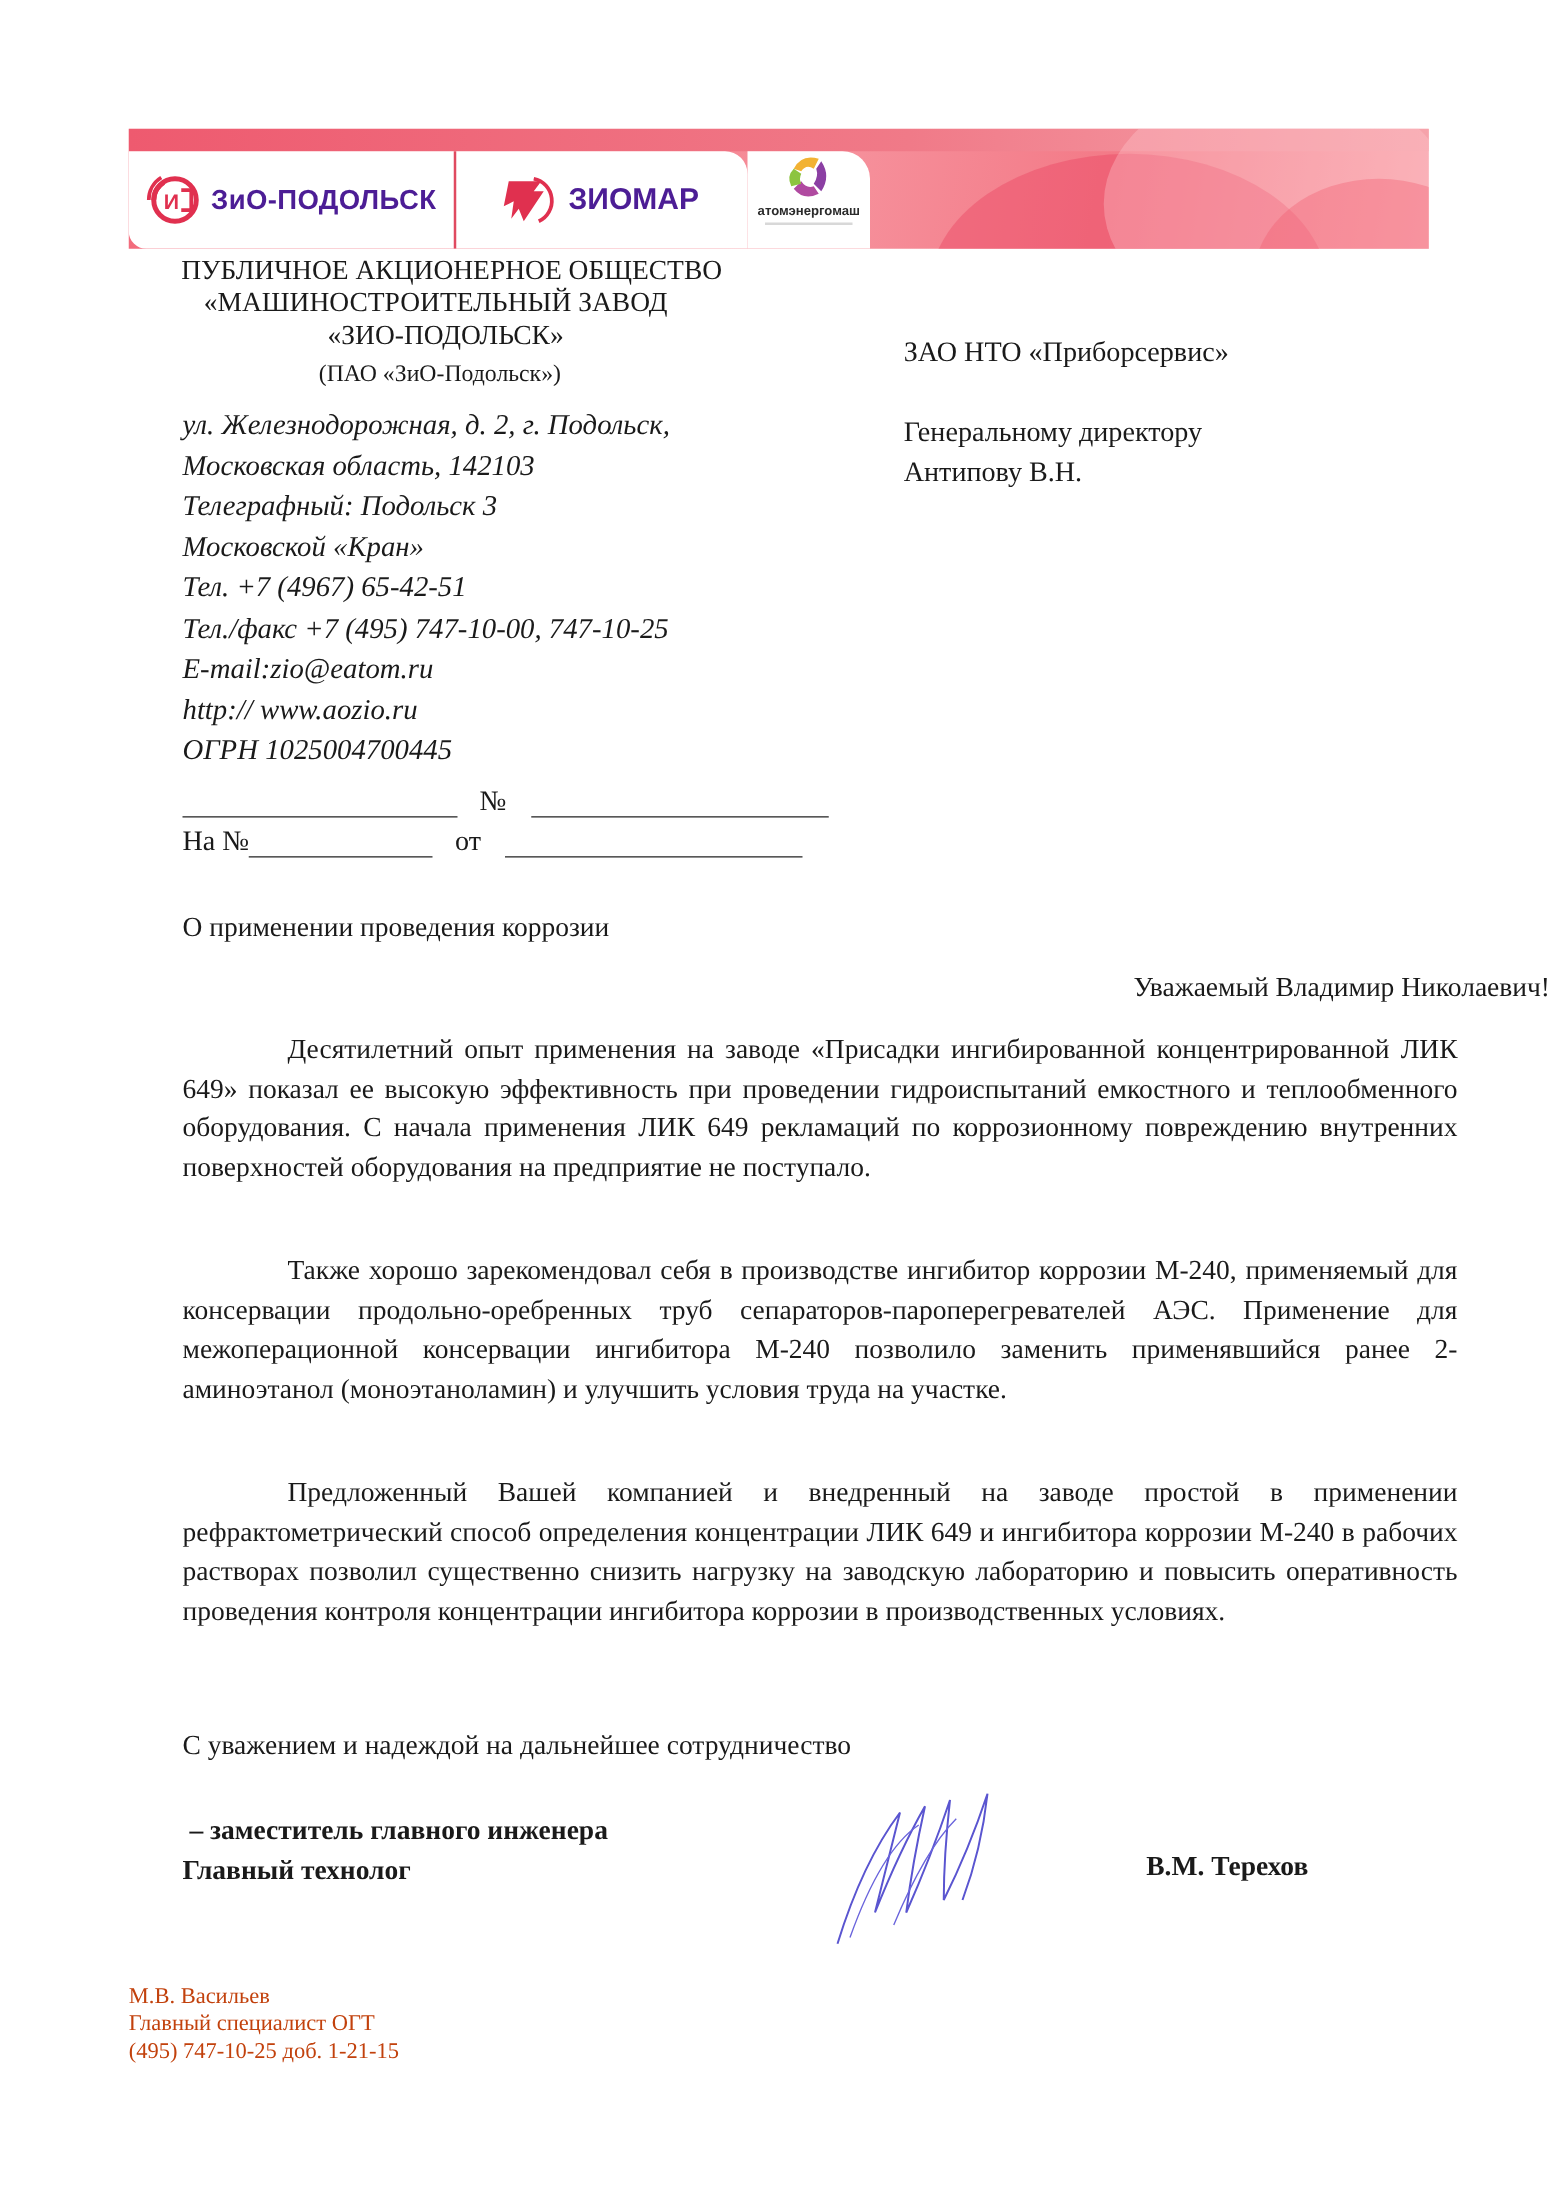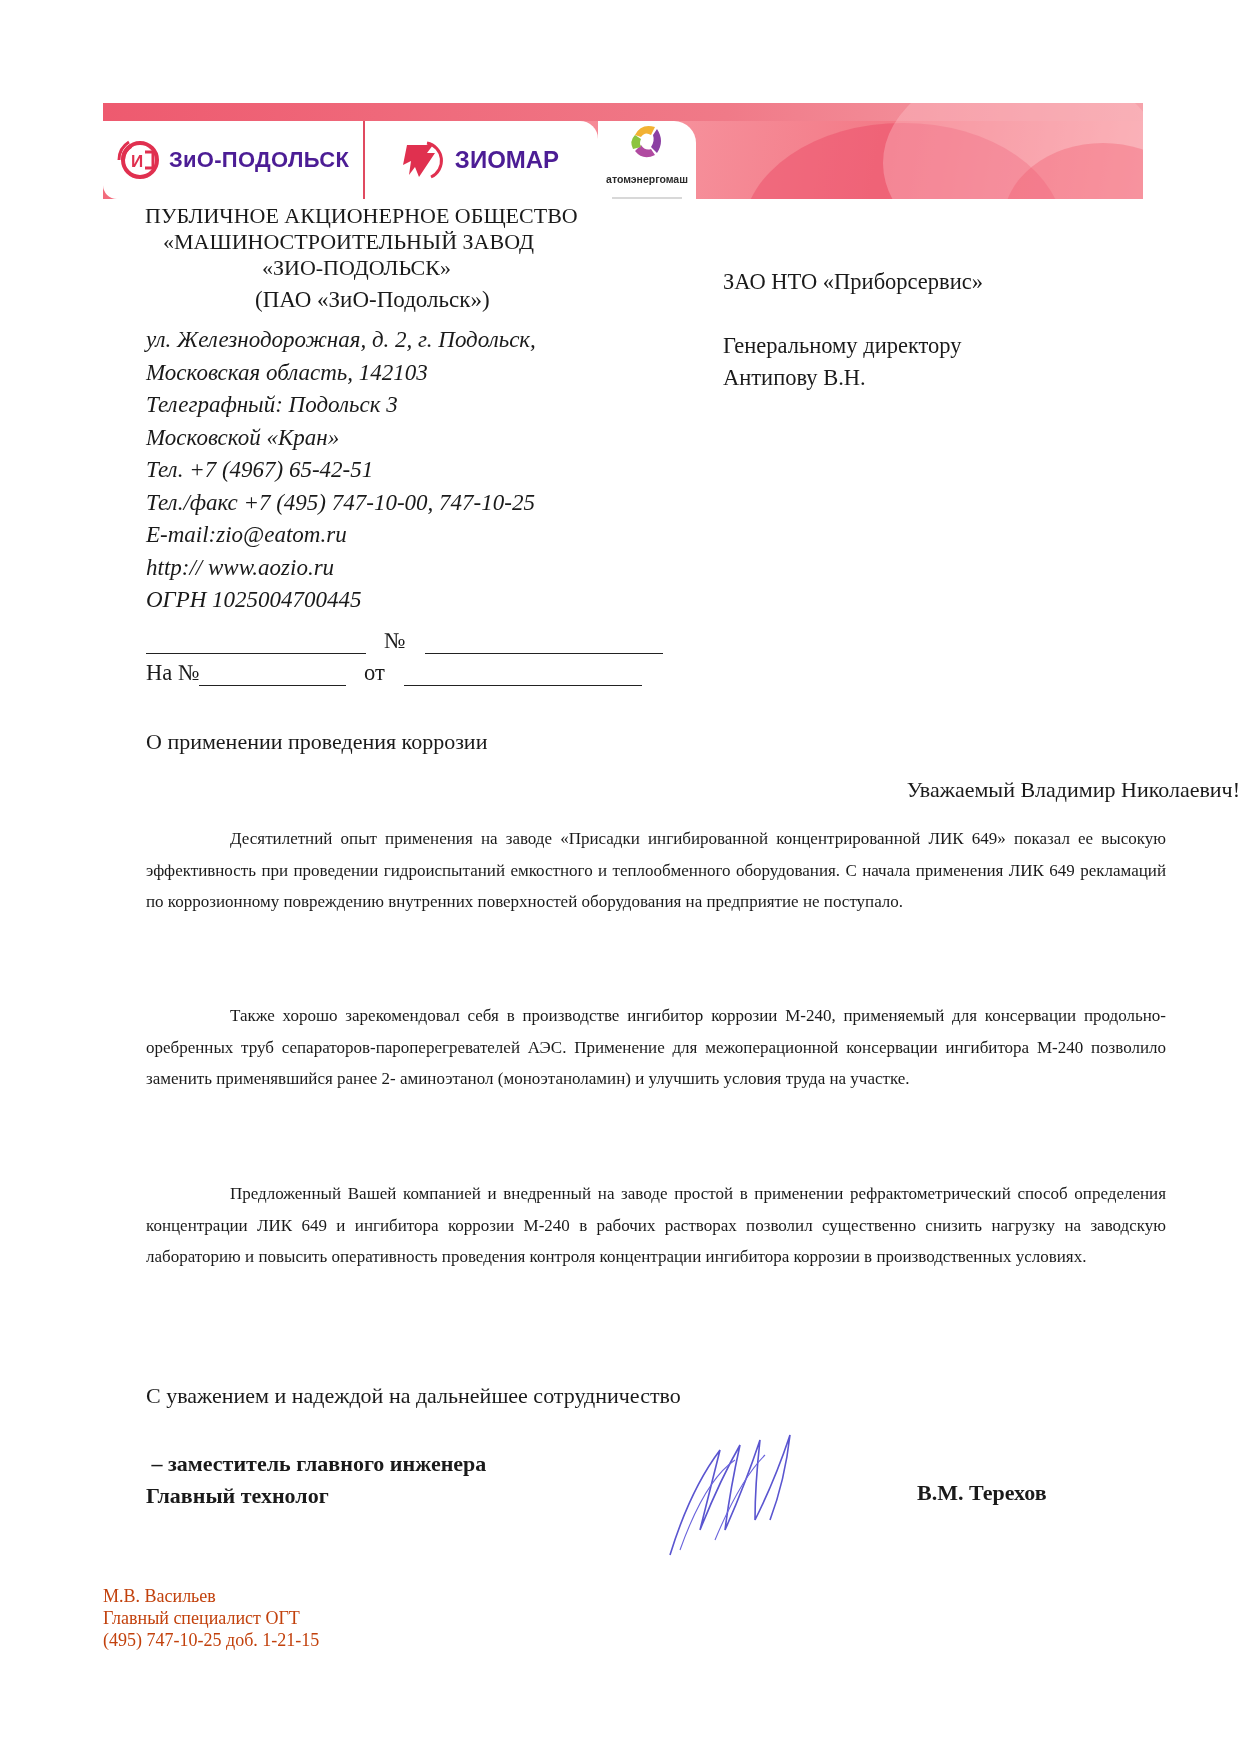--- a/index.html
+++ b/index.html
@@ -20,21 +20,21 @@
           background: rgba(240,90,110,0.35); }
   .logo-panel { position: absolute; left: 0; top: 18px; width: 495px; height: 78px; background: #ffffff;
                 border-top-right-radius: 18px; border-bottom-left-radius: 14px; display: flex; }
   .logo-cell { display: flex; align-items: center; justify-content: center; height: 100%;
                border-right: 2px solid #e04a60; }
   .logo-cell:last-child { border-right: none; }
   .logo-zio { width: 260px; }
   .logo-ziomar { width: 230px; }
   .logo-aem { position: absolute; left: 495px; top: 18px; width: 98px; height: 78px; background: #fff;
               border-top-right-radius: 22px; display: flex; flex-direction: column; align-items: center;
-              justify-content: space-between; }
+              justify-content: flex-start; }
   .brand-text { font-family: "Liberation Sans", "DejaVu Sans", sans-serif; font-weight: bold; color: #4c1d95; }
   .zio-text { font-size: 22px; margin-left: 6px; letter-spacing: 0.3px; }
   .ziomar-text { font-size: 24px; margin-left: 8px; }
   .aem-text { font-family: "Liberation Sans", "DejaVu Sans", sans-serif; font-weight: bold; font-size: 10.5px;
               color: #2b2b2b; margin-top: 2px; }
   .aem-sub { width: 70px; height: 2px; background: #d8d8d8; margin-top: 3px; }
 
   
   .company { position: absolute; left: 145px; top: 200px; font-size: 22px; line-height: 32px; }
   .company .c-line { white-space: pre; }
@@ -42,21 +42,21 @@
 
   .regline { position: absolute; left: 146px; font-size: 22.5px; }
   .uline { display: inline-block; border-bottom: 1.3px solid #222; height: 24px; vertical-align: bottom; }
 
   
   .recipient { position: absolute; left: 723px; top: 266px; font-size: 22.5px; line-height: 32px; }
 
   
   .subject { position: absolute; left: 146px; top: 729px; font-size: 22px; font-family: "Liberation Serif", serif; }
   .salutation { position: absolute; left: 0; width: 1240px; top: 777px; text-align: right; font-size: 22px; }
-  .para { position: absolute; left: 146px; width: 1020px; font-size: 17px; line-height: 31.5px;
+  .para { position: absolute; left: 146px; width: 1020px; font-size: 22px; line-height: 31.5px;
           text-align: justify; }
   .para .indent { display: inline-block; width: 84px; }
   .closing { position: absolute; left: 146px; top: 1383px; font-size: 22px; }
   .sig-title { position: absolute; left: 146px; top: 1448px; font-size: 22px; font-weight: bold; line-height: 32px; }
   .sig-name { position: absolute; left: 917px; top: 1480px; font-size: 22px; font-weight: bold; }
   .signature { position: absolute; left: 660px; top: 1430px; width: 240px; height: 130px; }
 
   .executor { position: absolute; left: 103px; top: 1585px; font-size: 18px; line-height: 22px; color: #c2410c; }
 </style>
 </head>
@@ -96,21 +96,21 @@
     </svg>
     <span class="aem-text">атомэнергомаш</span>
     <div class="aem-sub"></div>
   </div>
 </div>
 
 <div class="company">
   <div class="c-line" style="padding-left:0px">ПУБЛИЧНОЕ АКЦИОНЕРНОЕ ОБЩЕСТВО</div>
   <div class="c-line" style="padding-left:18px;margin-top:-6px">«МАШИНОСТРОИТЕЛЬНЫЙ ЗАВОД</div>
   <div class="c-line" style="padding-left:117px;margin-top:-6px">«ЗИО-ПОДОЛЬСК»</div>
-  <div class="c-line" style="padding-left:110px;font-size:23px">(ПАО «ЗиО-Подольск»)</div>
+  <div class="c-line" style="padding-left:110px;font-size:19px">(ПАО «ЗиО-Подольск»)</div>
 </div>
 
 <div class="contacts">
   <div>ул. Железнодорожная, д. 2, г. Подольск,</div>
   <div>Московская область, 142103</div>
   <div>Телеграфный: Подольск 3</div>
   <div>Московской «Кран»</div>
   <div>Тел. +7 (4967) 65-42-51</div>
   <div>Тел./факс +7 (495) 747-10-00, 747-10-25</div>
   <div>E-mail:zio@eatom.ru</div>

